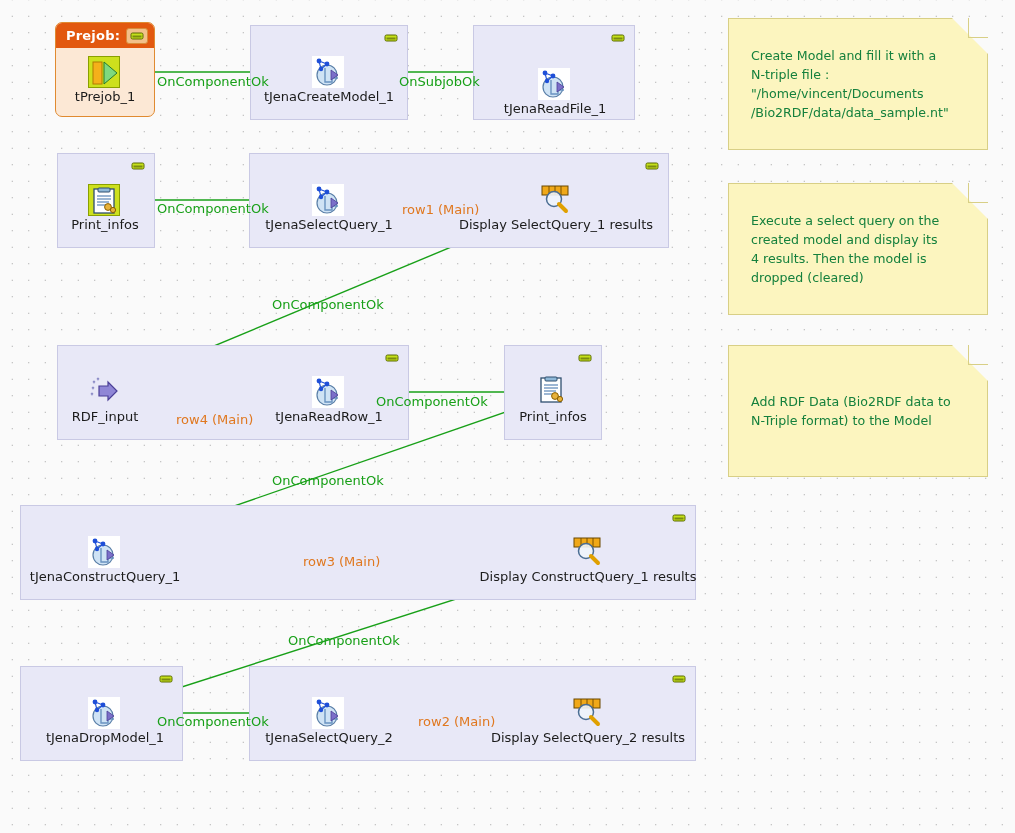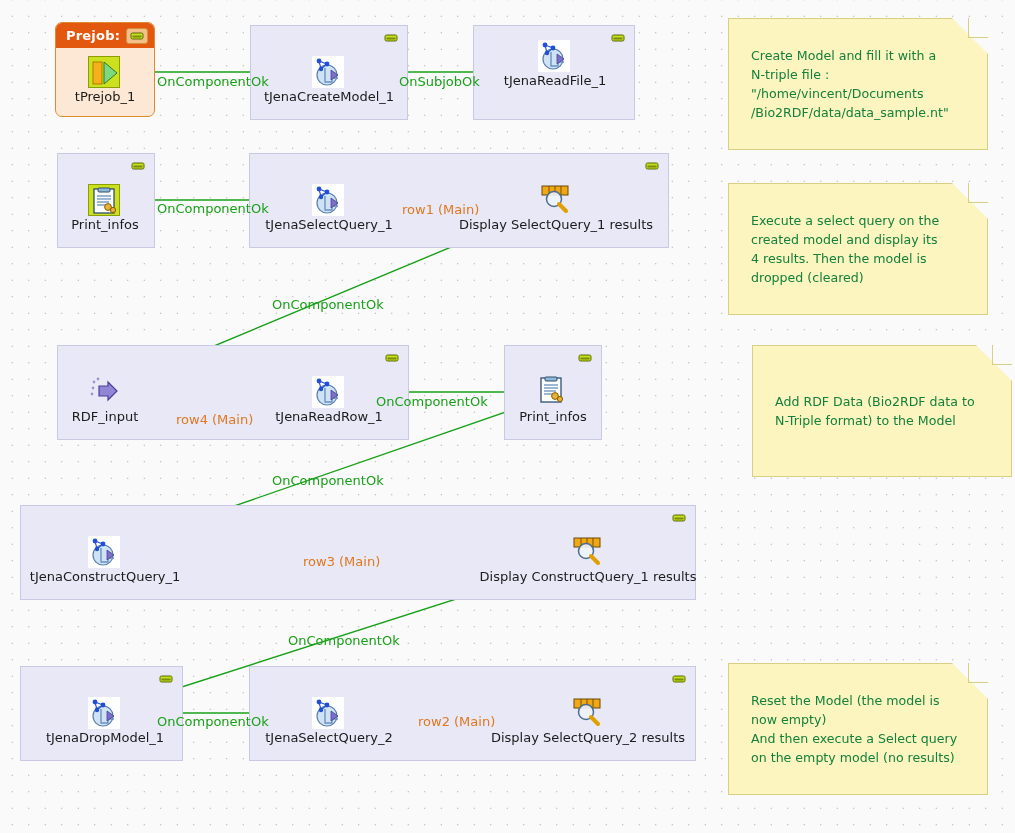--- a/index.html
+++ b/index.html
@@ -188,21 +188,21 @@
       </svg>
     </div>
     <div class="lbl">tJenaCreateModel_1</div>
   </div>
 
   <div class="subjob" style="left:473px;top:25px;width:162px;height:95px;">
     <div class="collapse" style="right:7px;top:6px;">
       <div class="bar"></div>
     </div>
   </div>
-  <div class="comp boxw" style="left:538px;top:40px;width:34px;height:50px;text-align:center;">
+  <div class="comp boxw" style="left:538px;top:68px;width:34px;height:50px;text-align:center;">
     <div class="ico">
       <svg width="32" height="32" viewBox="0 0 32 32">
         <circle cx="15" cy="19" r="10" fill="#cfe3f5" stroke="#5a7fa8" stroke-width="1.2"></circle>
         <path d="M13,12 L13,26 L20,26 L20,22 L26,22" fill="none" stroke="#6a93c0" stroke-width="1.4"></path>
         <path d="M19,14 L26,19 L19,24 z" fill="#7b6fc9" stroke="#4b3f97" stroke-width="0.8"></path>
         <circle cx="7" cy="5" r="2.4" fill="#1f4fd8"></circle>
         <circle cx="15" cy="8" r="2.4" fill="#1f4fd8"></circle>
         <circle cx="9" cy="13" r="2.2" fill="#1f4fd8"></circle>
         <path d="M7,5 L15,8 M7,5 L9,13 M15,8 L9,13" stroke="#1f4fd8" stroke-width="1.1" fill="none"></path>
       </svg>
@@ -412,30 +412,22 @@
 
   <div class="note" style="left:728px;top:183px;width:260px;height:132px;">
     <div class="fold"></div>
     <div class="foldline"></div>
     <span class="txt">Execute a select query on the
 created model and display its
 4 results. Then the model is
 dropped (cleared)</span>
   </div>
 
-  <div class="note" style="left:728px;top:345px;width:260px;height:132px;margin-left:24px;">
+  <div class="note" style="left:728px;top:345px;width:260px;height:132px;">
     <div class="fold"></div>
     <div class="foldline"></div>
     <span class="txt">Add RDF Data (Bio2RDF data to
 N-Triple format) to the Model</span>
   </div>
 
 
-  <div class="note" style="left:728px;top:663px;width:260px;height:132px;">
-    <div class="fold"></div>
-    <div class="foldline"></div>
-    <span class="txt">Reset the Model (the model is
-now empty)
-And then execute a Select query
-on the empty model (no results)</span>
-  </div>
 
 </div>
 
 </body></html>

